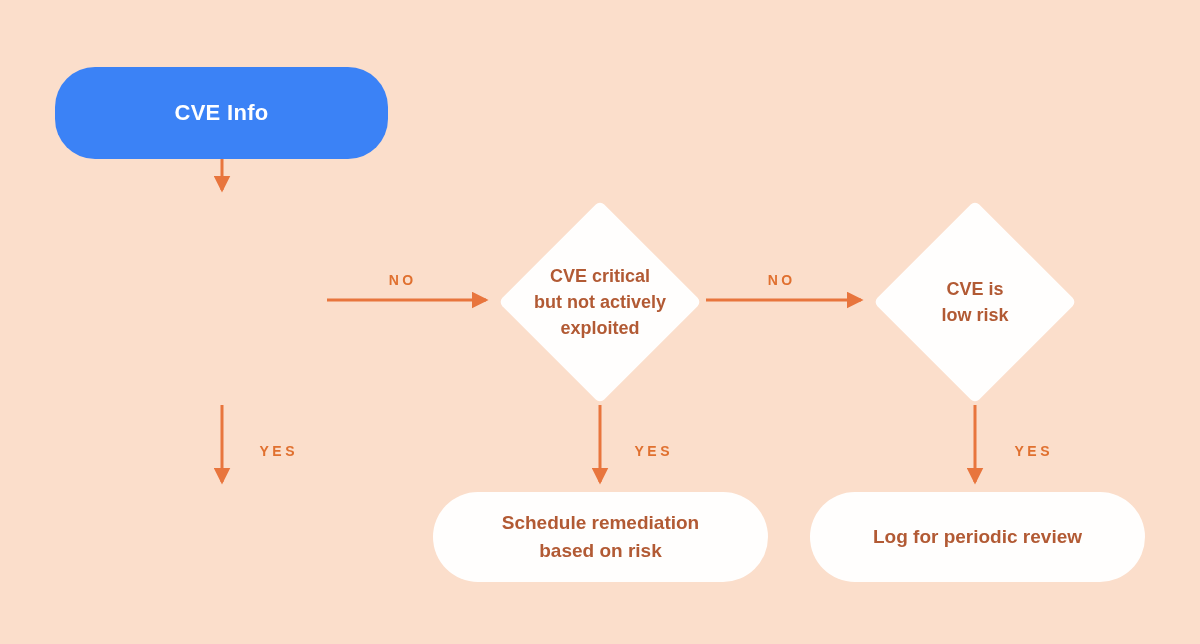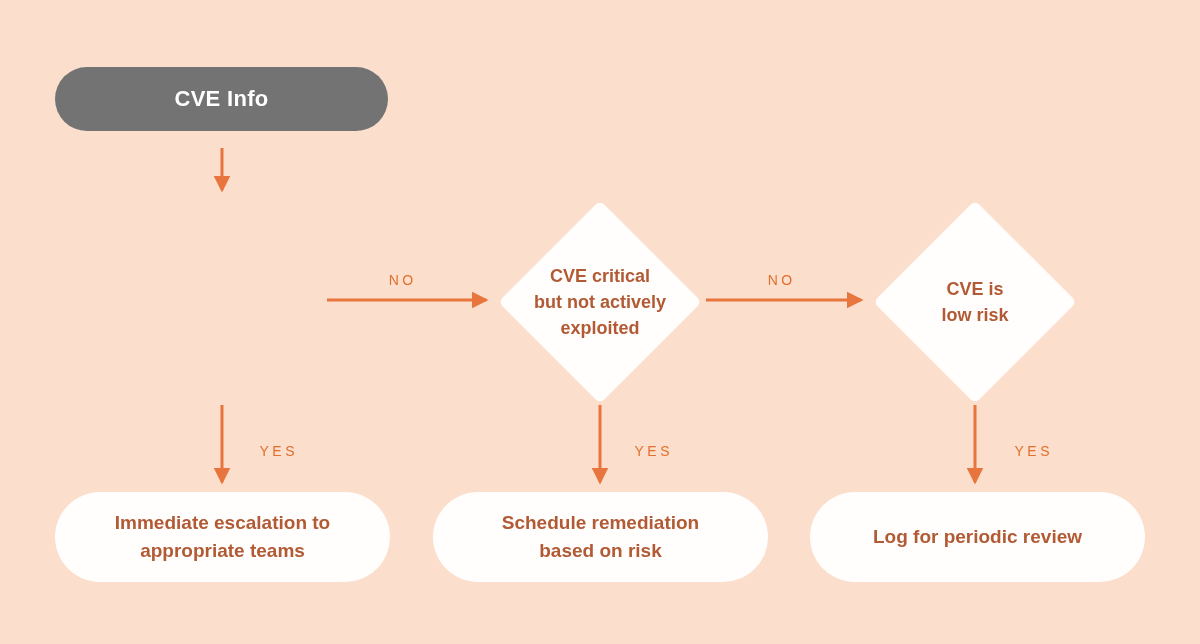--- a/index.html
+++ b/index.html
@@ -21,22 +21,22 @@
     top: 0;
     width: 1200px;
     height: 644px;
     pointer-events: none;
   }
   .node-start {
     position: absolute;
     left: 55px;
     top: 67px;
     width: 333px;
-    height: 64px;
-    background: #737373;
+    height: 92px;
+    background: #3b82f6;
     border-radius: 40px;
     display: flex;
     align-items: center;
     justify-content: center;
     color: #FFFFFF;
     font-size: 22px;
     font-weight: 700;
     letter-spacing: 0.3px;
   }
   .diamond {
@@ -85,21 +85,21 @@
     line-height: 1.45;
   }
   .outcome-1 { left: 55px; }
   .outcome-2 { left: 433px; }
   .outcome-3 { left: 810px; }
   .edge-label {
     position: absolute;
     transform: translateX(-50%);
     color: #E0702F;
     font-size: 14px;
-    font-weight: 400;
+    font-weight: 700;
     letter-spacing: 3.5px;
     text-indent: 3.5px; 
   }
   .label-no-1  { left: 401px;  top: 272px; }
   .label-no-2  { left: 780px;  top: 272px; }
   .label-yes-1 { left: 277px;  top: 443px; }
   .label-yes-2 { left: 652px;  top: 443px; }
   .label-yes-3 { left: 1032px; top: 443px; }
 </style>
 </head>
@@ -134,24 +134,20 @@
 but not actively
 exploited</div>
   </div>
 
   <div class="diamond diamond-3">
     <div class="shape"></div>
     <div class="label">CVE is
 low risk</div>
   </div>
 
-  <div class="node-outcome outcome-1">
-    <span>Immediate escalation to
-appropriate teams</span>
-  </div>
 
   <div class="node-outcome outcome-2">
     <span>Schedule remediation
 based on risk</span>
   </div>
 
   <div class="node-outcome outcome-3">
     <span>Log for periodic review</span>
   </div>
 

